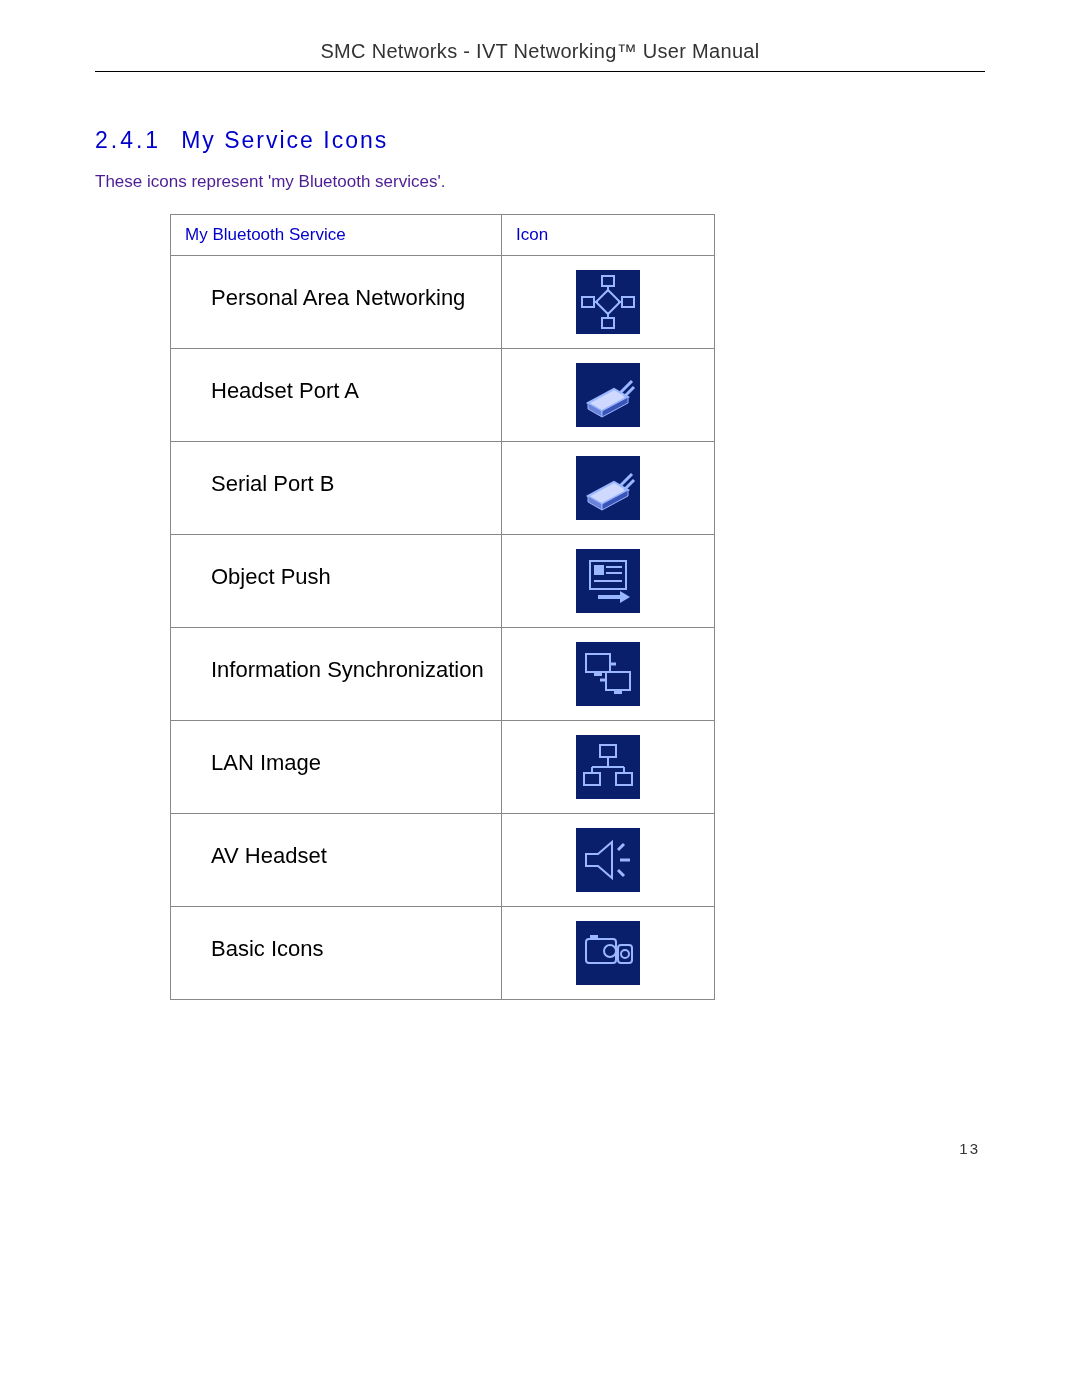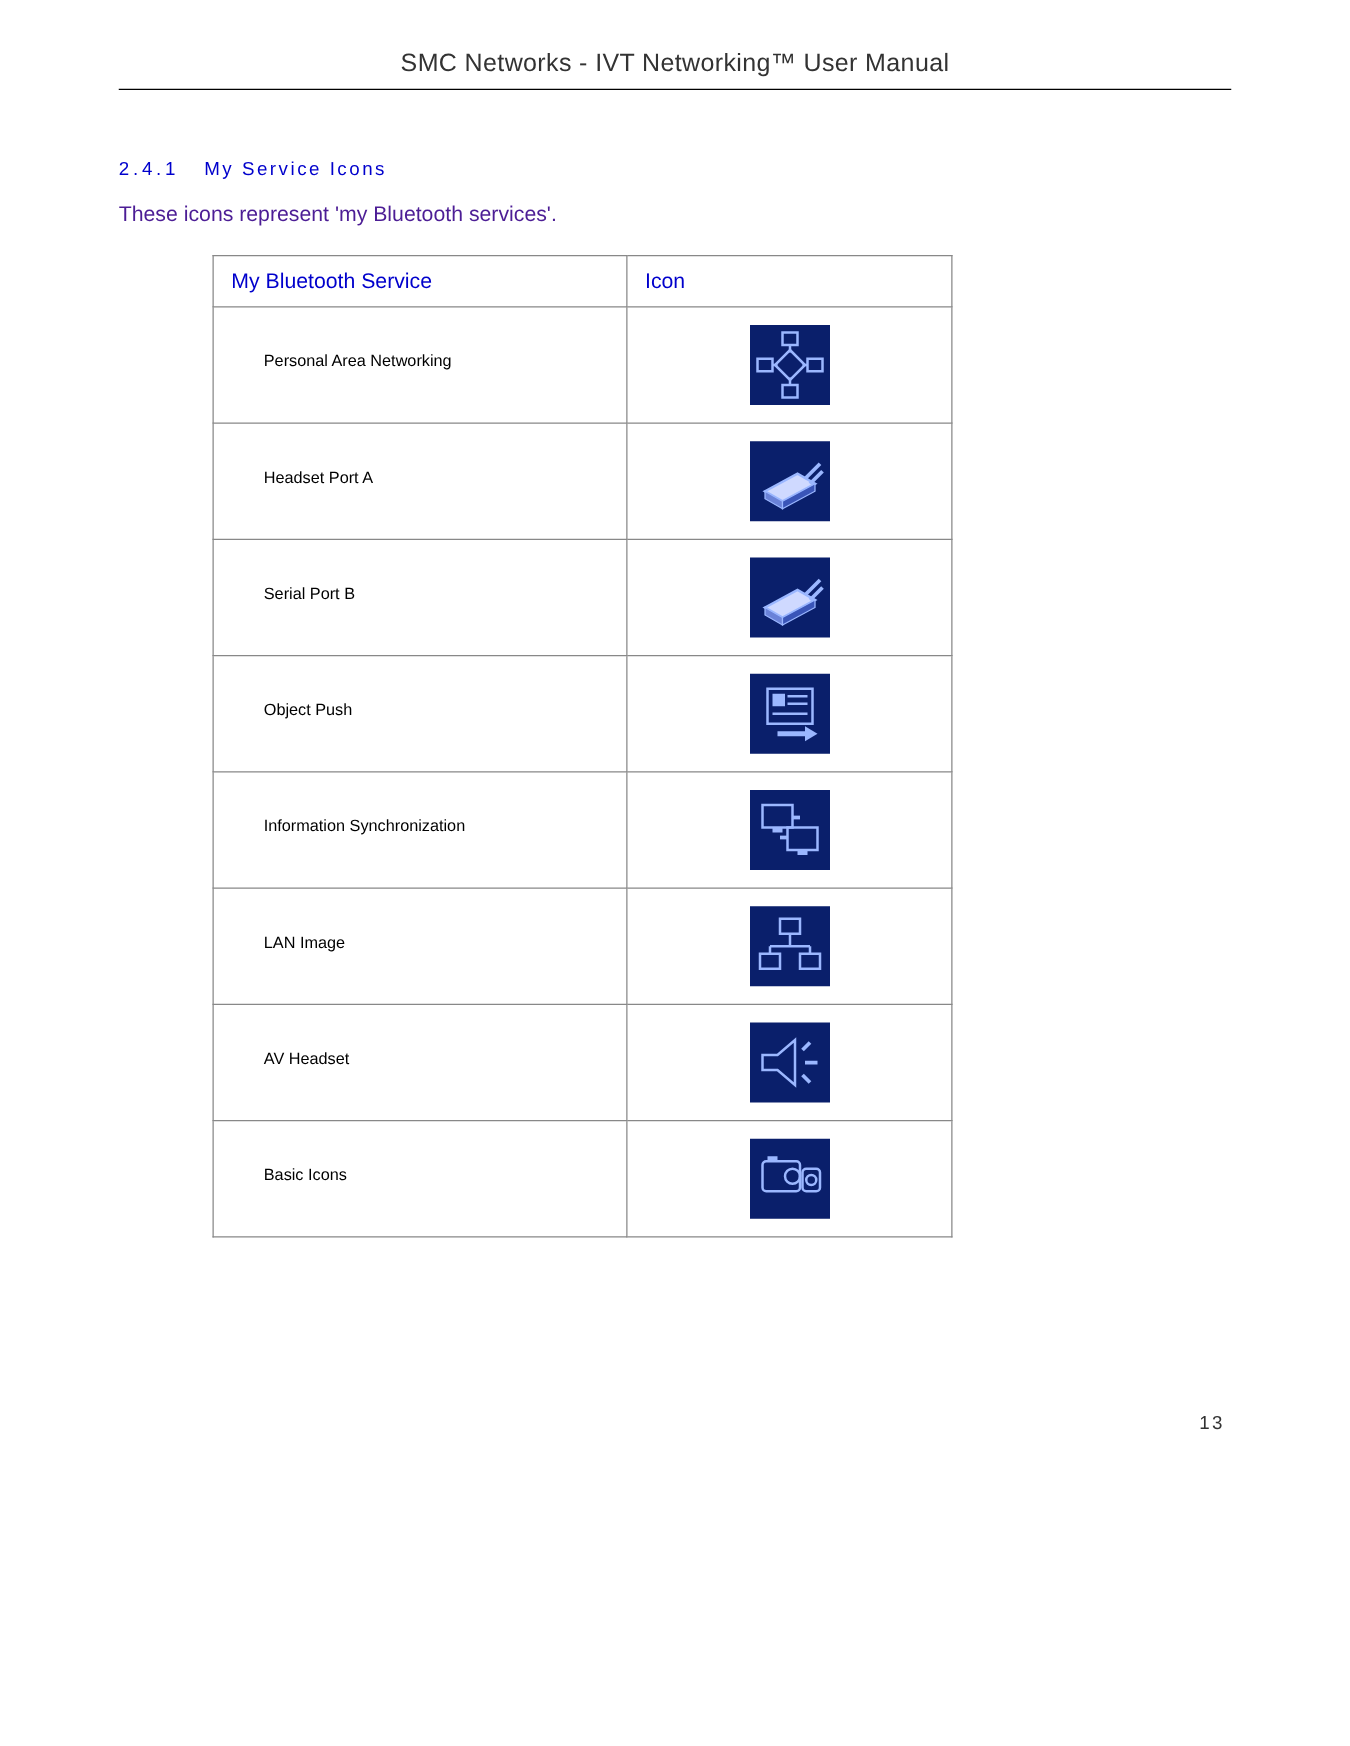--- a/index.html
+++ b/index.html
@@ -20,54 +20,54 @@
     letter-spacing: 0.3px;
     margin-bottom: 8px;
   }
   .header-rule {
     border: none;
     border-top: 1.5px solid #000;
     margin: 0 0 55px 0;
   }
   .section-heading {
     color: #0000cc;
-    font-size: 15px;
+    font-size: 23px;
     letter-spacing: 2px;
     margin-bottom: 18px;
   }
   .section-heading .num {
     letter-spacing: 3px;
     margin-right: 20px;
   }
   .intro-text {
     color: #4c1d95;
     font-size: 17px;
     margin-bottom: 22px;
   }
   table.service-table {
     border-collapse: collapse;
     margin-left: 75px;
-    width: 592px;
+    width: 545px;
     border-radius: 26px;
   }
   table.service-table th, table.service-table td {
     border: 1px solid #888;
     vertical-align: middle;
   }
   table.service-table th {
     text-align: left;
     font-weight: normal;
     color: #0000cc;
     font-size: 17px;
     padding: 8px 10px 8px 14px;
     height: 24px;
   }
   table.service-table td.label-cell {
     font-family: Arial, sans-serif;
-    font-size: 13px;
+    font-size: 22px;
     color: #000;
     padding: 8px 10px 16px 40px;
     width: 280px;
   }
   table.service-table td.icon-cell {
     text-align: center;
     padding: 10px 0;
     height: 72px;
   }
   .icon-tile {

